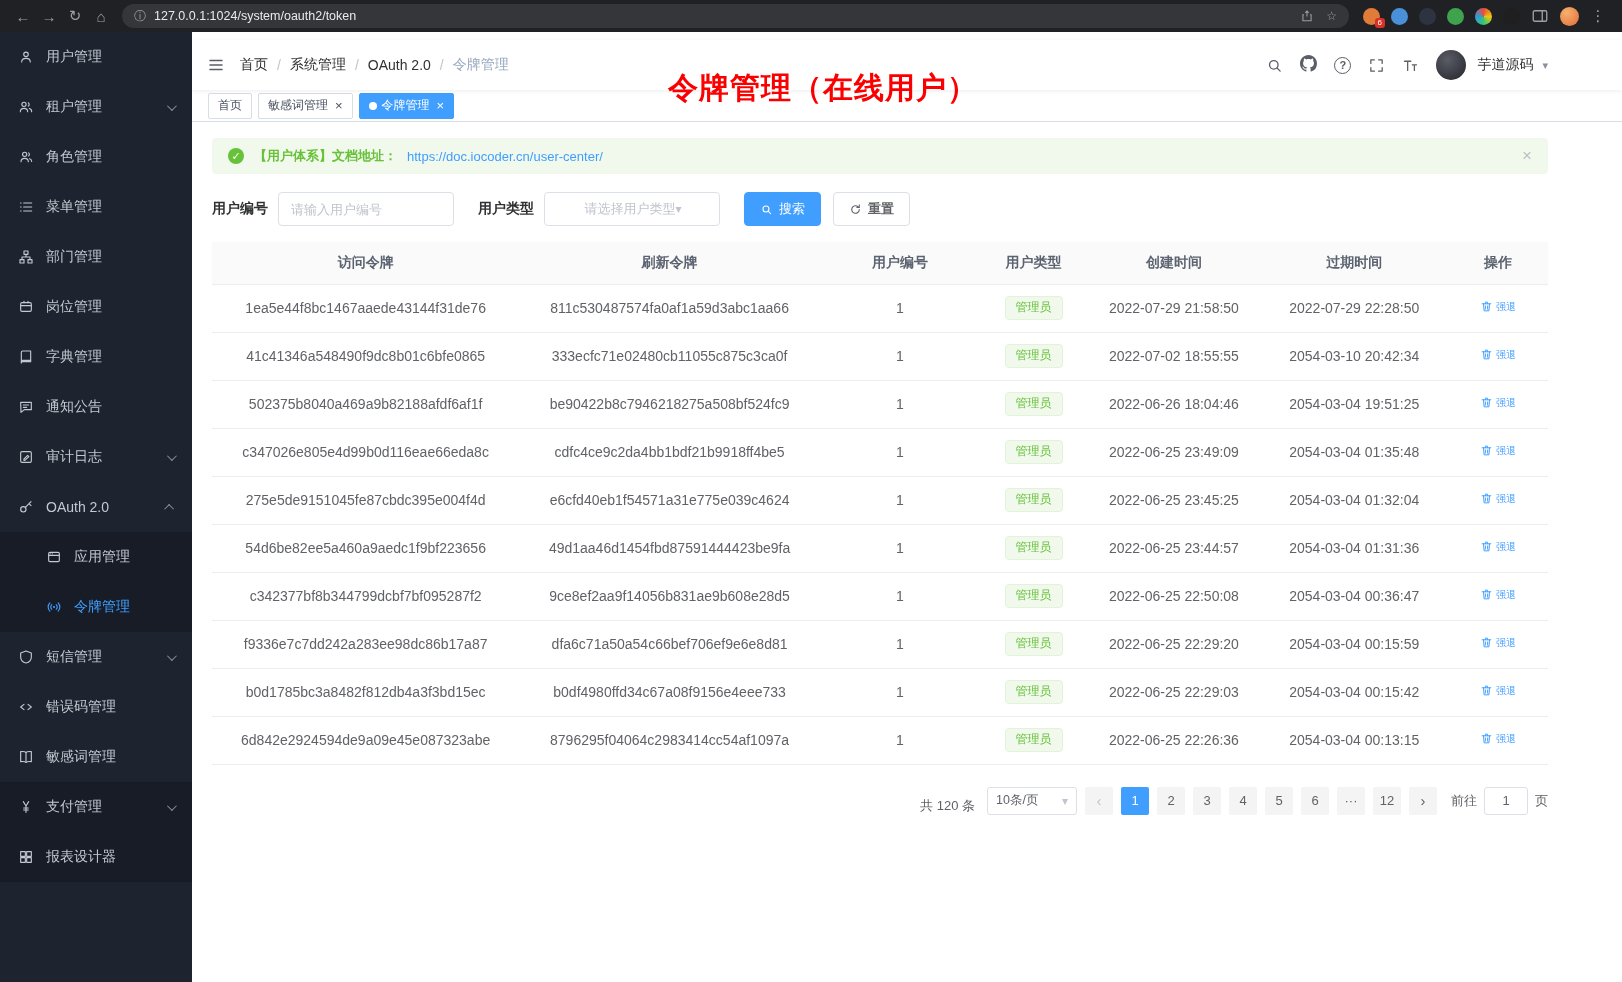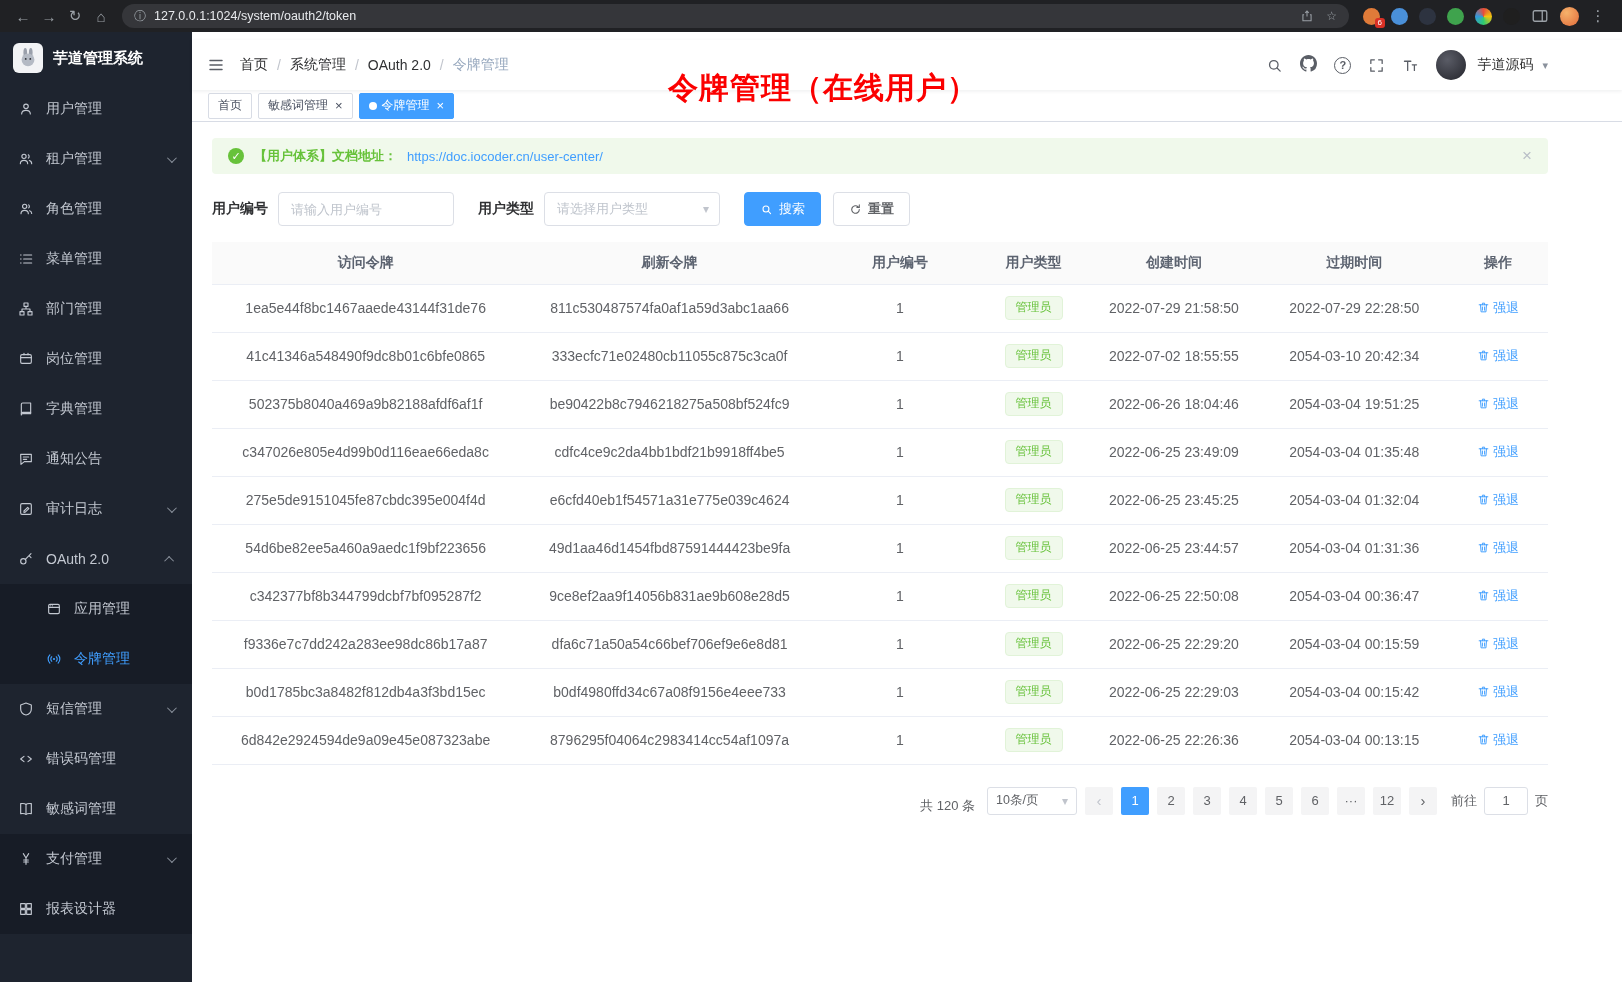--- a/index.html
+++ b/index.html
@@ -91,37 +91,37 @@
   .alert-link { color:#409eff; font-size:13px; }
   .alert-close { margin-left:auto; color:#b9bfc7; font-size:17px; }
 
   .filter { display:flex; align-items:center; margin-top:18px; }
   .f-group { display:flex; align-items:center; gap:10px; margin-right:24px; }
   .f-label { font-size:14px; font-weight:bold; color:#303133; }
   .f-input { width:176px; height:34px; border:1px solid #dcdfe6; border-radius:4px; padding:0 12px;
              font-size:13px; color:#606266; background:#fff; outline:none; font-family:inherit; }
   .f-input::placeholder { color:#bfc4cc; }
   .f-select { width:176px; height:34px; border:1px solid #dcdfe6; border-radius:4px; padding:0 10px 0 12px;
-              display:flex; align-items:center; justify-content:space-between; background:#fff; }
+              display:flex; align-items:center; justify-content:center; background:#fff; }
   .f-select .ph { font-size:13px; color:#bfc4cc; }
   .sel-caret { color:#c0c4cc; font-size:12px; }
   .btn { height:34px; padding:0 15px; border-radius:4px; font-size:13px; display:inline-flex;
          align-items:center; gap:6px; cursor:pointer; font-family:inherit; }
   .btn svg { width:13px; height:13px; stroke:currentColor; fill:none; stroke-width:2; stroke-linecap:round; }
   .btn-primary { background:#409eff; border:1px solid #409eff; color:#fff; margin-right:12px;font-family:Liberation Mono, monospace; }
   .btn-plain { background:#fff; border:1px solid #dcdfe6; color:#606266;font-weight:bold; }
 
   table.grid { width:100%; border-collapse:collapse; margin-top:16px; table-layout:fixed; }
   .grid th { height:42px; background:#fafafa; font-size:14px; font-weight:bold; color:#5c6370;
              border-bottom:1px solid #ebeef5; text-align:center; }
   .grid td { height:48px; font-size:14px; color:#606266; border-bottom:1px solid #ebeef5;
              text-align:center; white-space:nowrap; overflow:hidden; }
   .tag-success { display:inline-block; padding:3px 10px; font-size:12px; background:#f0f9eb;
                  border:1px solid #e1f3d8; color:#67c23a; border-radius:4px; line-height:1.3; }
-  .action-link { color:#409eff; font-size:13px; display:inline-flex; align-items:center; gap:3px;
+  .action-link { color:#409eff; font-size:10px; display:inline-flex; align-items:center; gap:3px;
                  text-decoration:none; cursor:pointer; }
   .action-link svg { width:13px; height:13px; stroke:currentColor; fill:none; stroke-width:1.8; stroke-linecap:round; }
 
   .pagination { display:flex; align-items:flex-end; justify-content:flex-end; gap:8px;
                 margin-top:22px; font-size:13px; color:#606266; padding-bottom:30px; }
   .pg-total { margin-right:4px; }
   .size-select { width:90px; height:28px; border:1px solid #dcdfe6; border-radius:3px; background:#fff;
                  display:flex; align-items:center; justify-content:space-between; padding:0 8px; font-size:12.5px; }
   .pages { display:flex; gap:8px; }
   .page-btn { min-width:28px; height:28px; border:none; background:#f4f4f5; color:#606266;
@@ -168,32 +168,20 @@
             <path d="M15 5v14"></path>
           </svg></span>
       <span class="c-avatar"></span>
       <span class="c-ic" style="width:16px">⋮</span>
     </div>
   </div>
 
   <div class="app">
 
     <aside class="sidebar">
-      <div class="logo-row">
-        <span class="logo-img">
-          <svg viewBox="0 0 24 24" width="22" height="22">
-              <ellipse cx="9" cy="6" rx="2" ry="5" fill="#9aa0ab"></ellipse>
-              <ellipse cx="15" cy="6" rx="2" ry="5" fill="#9aa0ab"></ellipse>
-              <circle cx="12" cy="14" r="7" fill="#b4bac4"></circle>
-              <circle cx="9.5" cy="13" r="1" fill="#2b2f36"></circle>
-              <circle cx="14.5" cy="13" r="1" fill="#2b2f36"></circle>
-            </svg>
-        </span>
-        <span class="logo-title">芋道管理系统</span>
-      </div>
       <nav class="menu">
 
         <div class="menu-item">
           <svg class="mi" viewBox="0 0 24 24">
               <circle cx="12" cy="8" r="3.4"></circle>
               <path d="M5.5 19.5c0-3.5 2.9-5.5 6.5-5.5s6.5 2 6.5 5.5"></path>
             </svg>
           <span>用户管理</span>
         </div>
 

